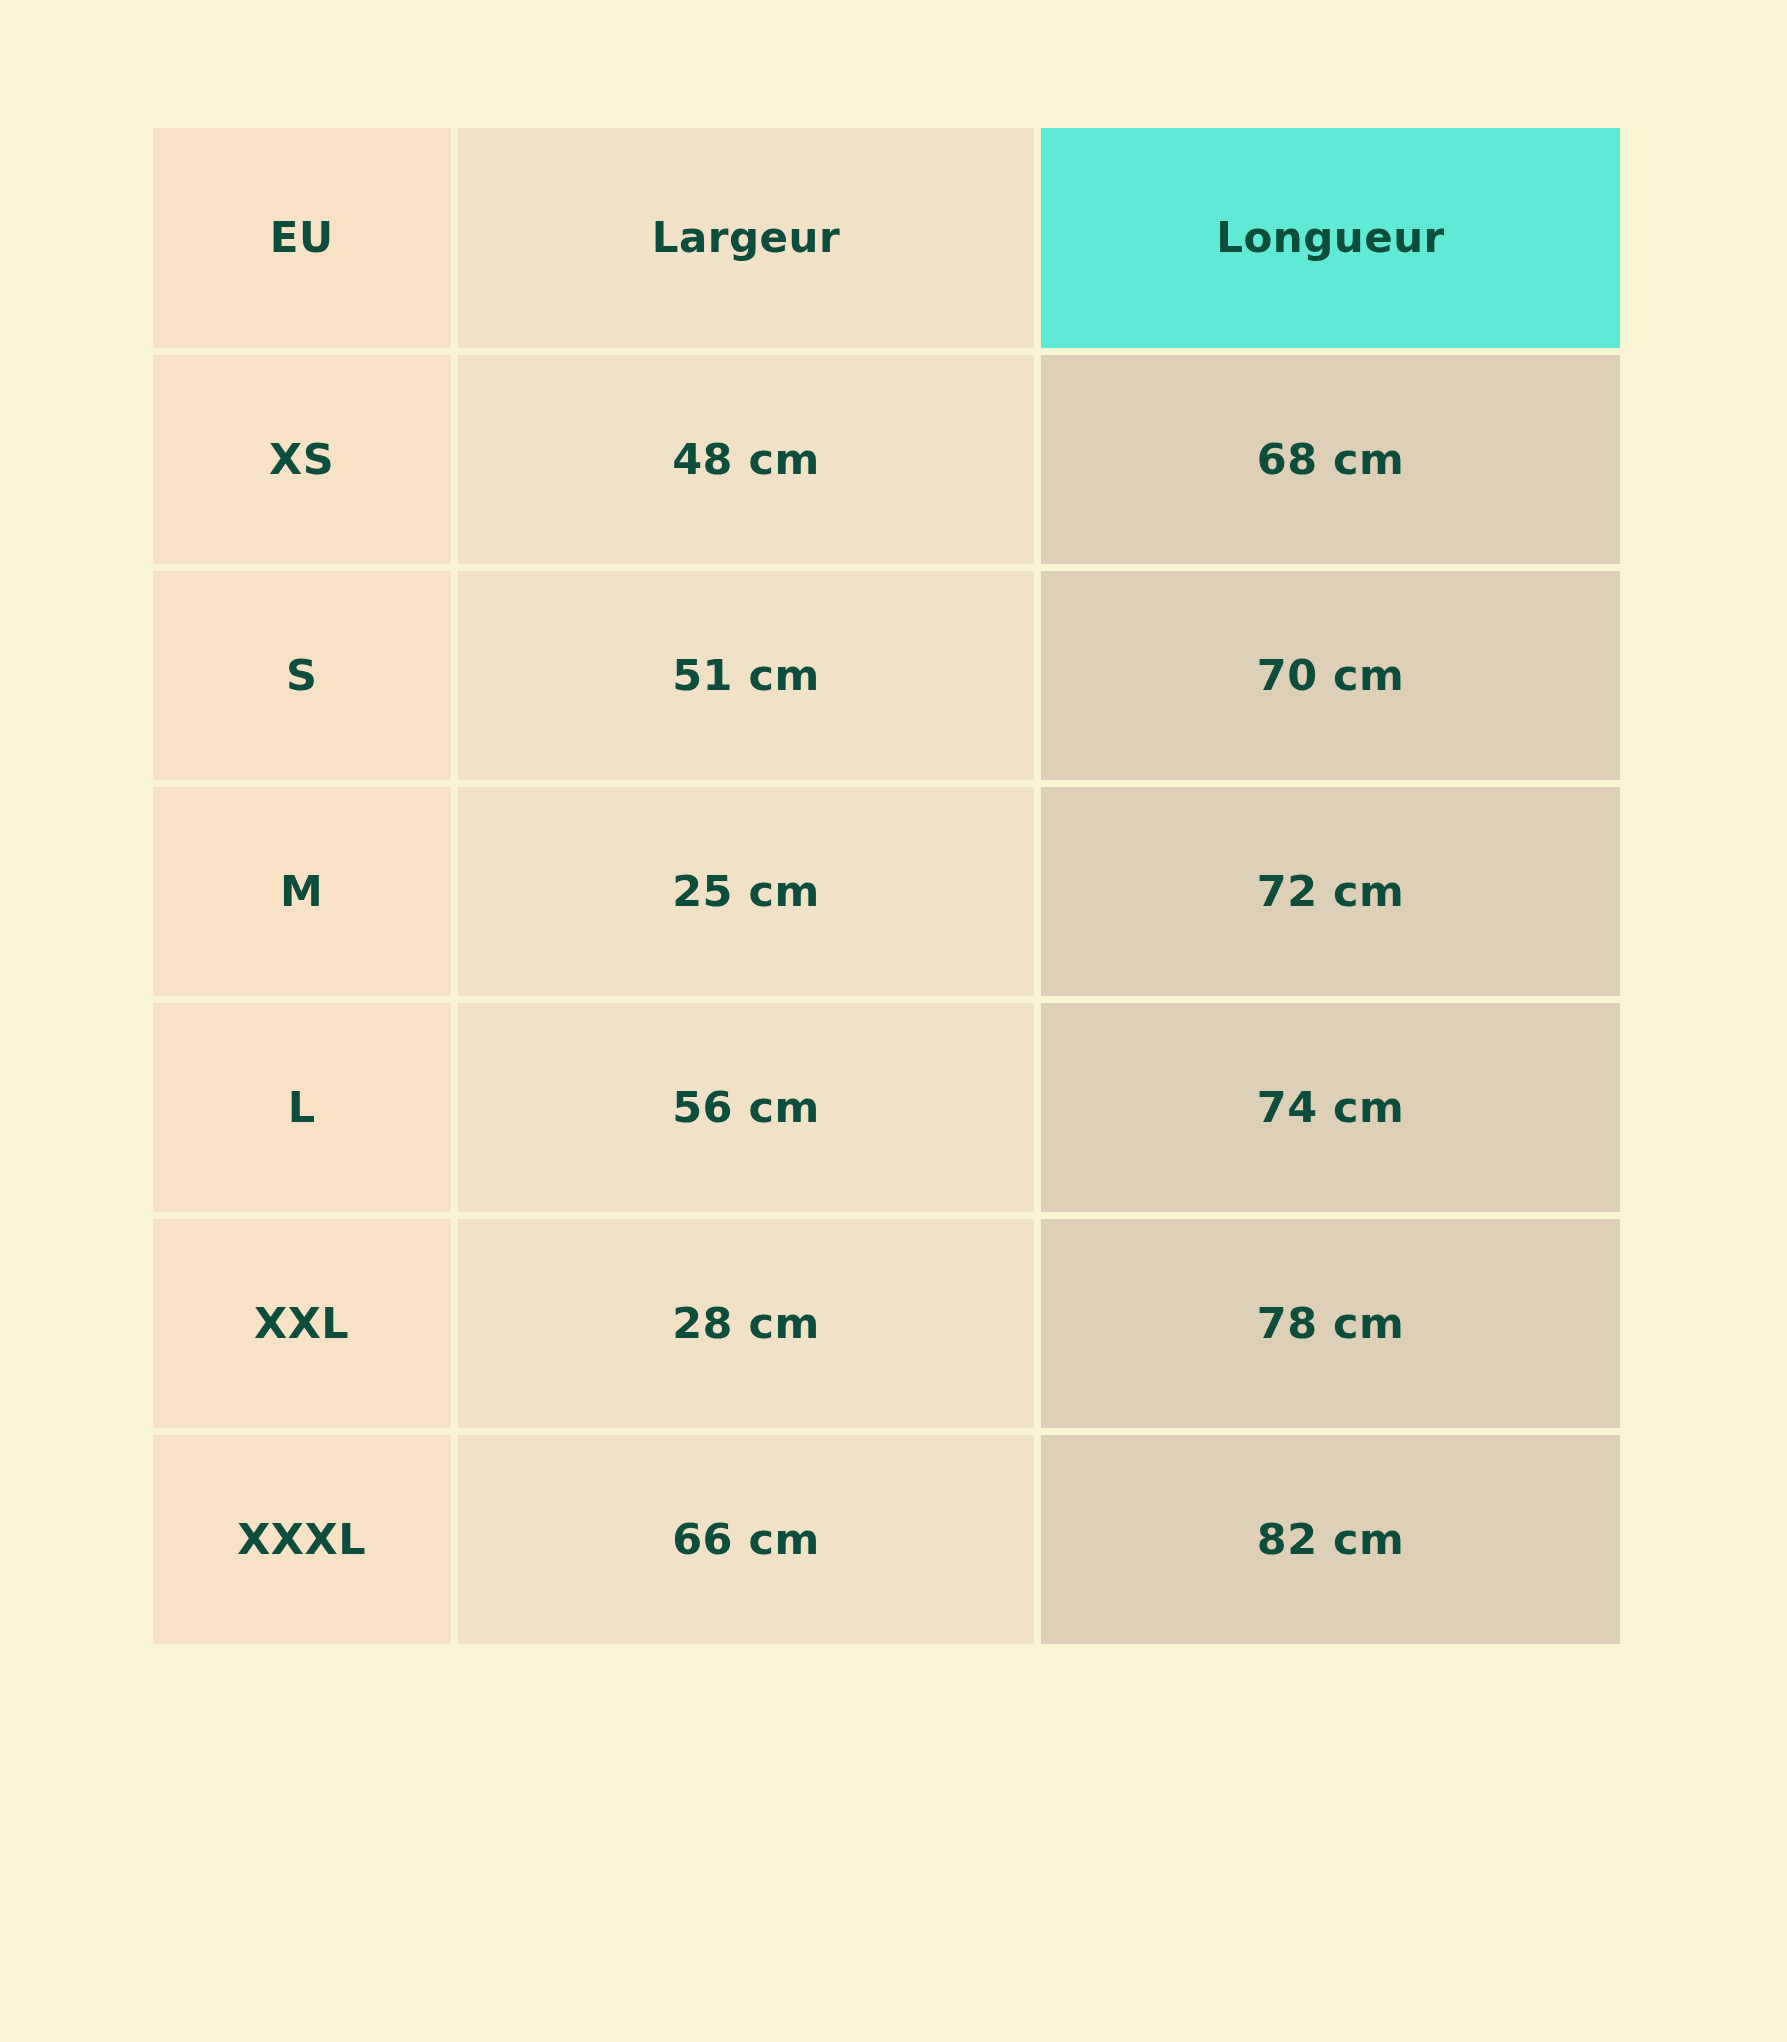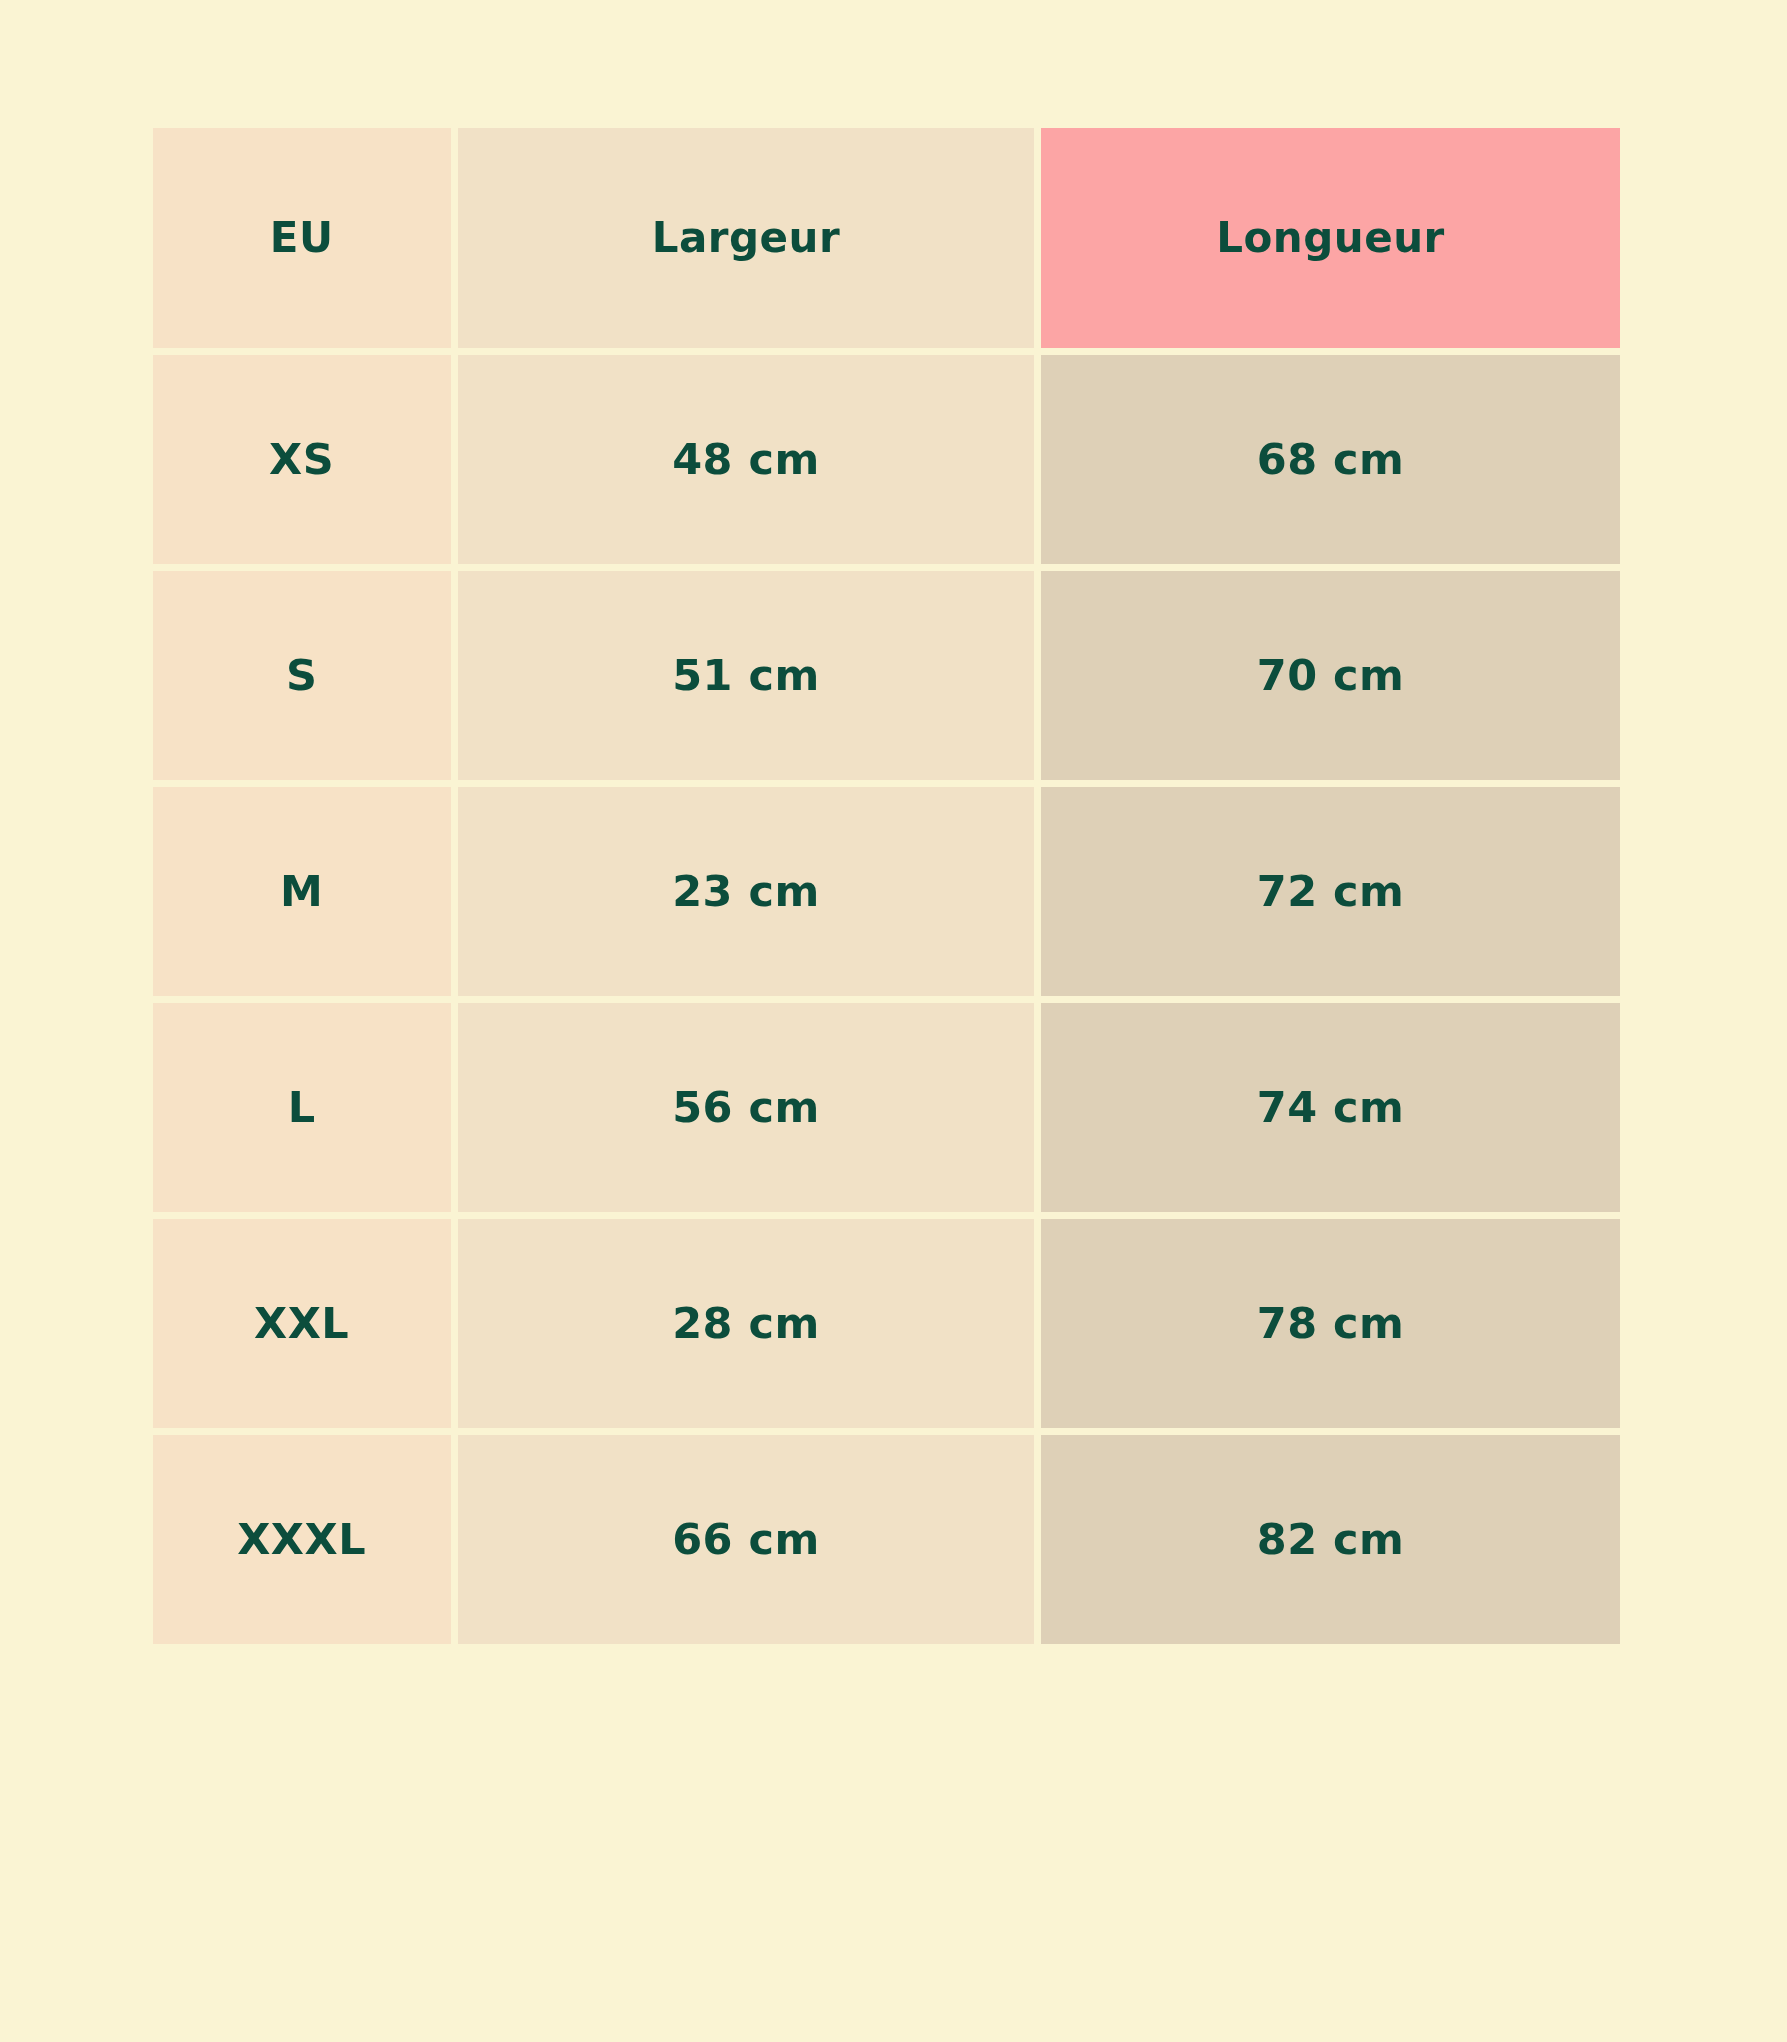--- a/index.html
+++ b/index.html
@@ -46,21 +46,21 @@
     letter-spacing: 0.5px;
   }
 
   
   thead tr { height: 220px; }
   thead th {
     font-size: 42px;
   }
   thead th.cell-eu  { background: #f7e2c6; }
   thead th.cell-w   { background: #f1e1c6; }
-  thead th.cell-l   { background: #fca5a5; }
+  thead th.cell-l   { background: #5eead4; }
 
   
   tbody tr { height: 209px; }
   tbody td {
     font-size: 43px;
   }
   tbody td.cell-eu { background: #f7e2c6; }
   tbody td.cell-w  { background: #f1e1c6; }
   tbody td.cell-l  { background: #ded0b7; margin-left: 27px; }
 
@@ -89,21 +89,21 @@
         <td class="cell-w">48 cm</td>
         <td class="cell-l">68 cm</td>
       </tr>
       <tr>
         <td class="cell-eu">S</td>
         <td class="cell-w">51 cm</td>
         <td class="cell-l">70 cm</td>
       </tr>
       <tr>
         <td class="cell-eu">M</td>
-        <td class="cell-w">23 cm</td>
+        <td class="cell-w">25 cm</td>
         <td class="cell-l">72 cm</td>
       </tr>
       <tr>
         <td class="cell-eu">L</td>
         <td class="cell-w">56 cm</td>
         <td class="cell-l">74 cm</td>
       </tr>
       <tr>
         <td class="cell-eu">XXL</td>
         <td class="cell-w">28 cm</td>

